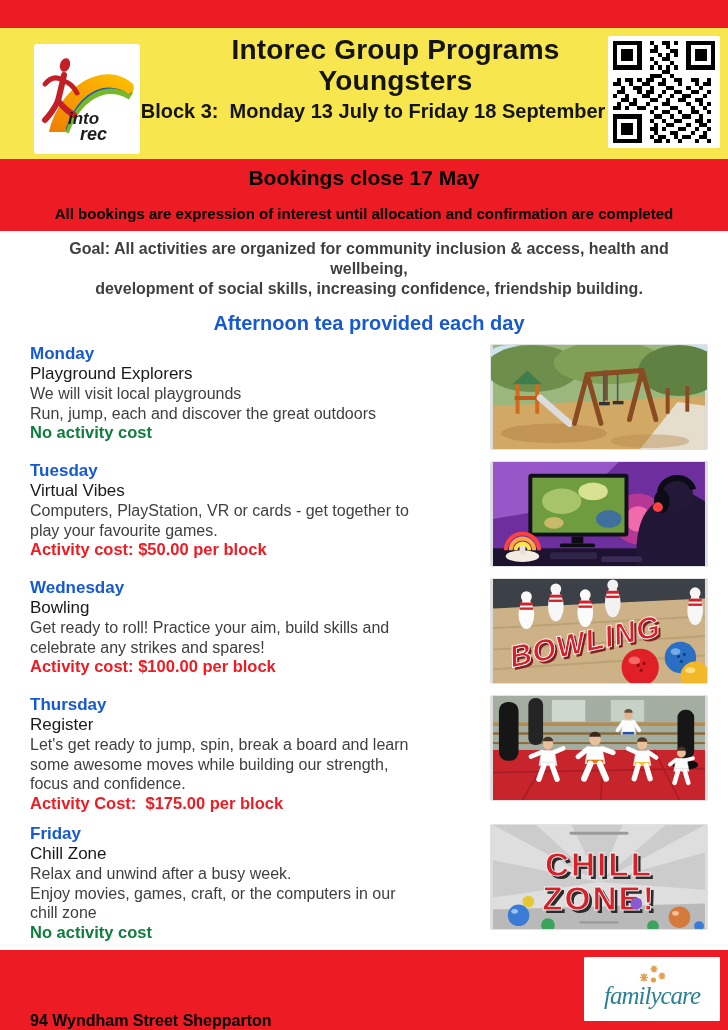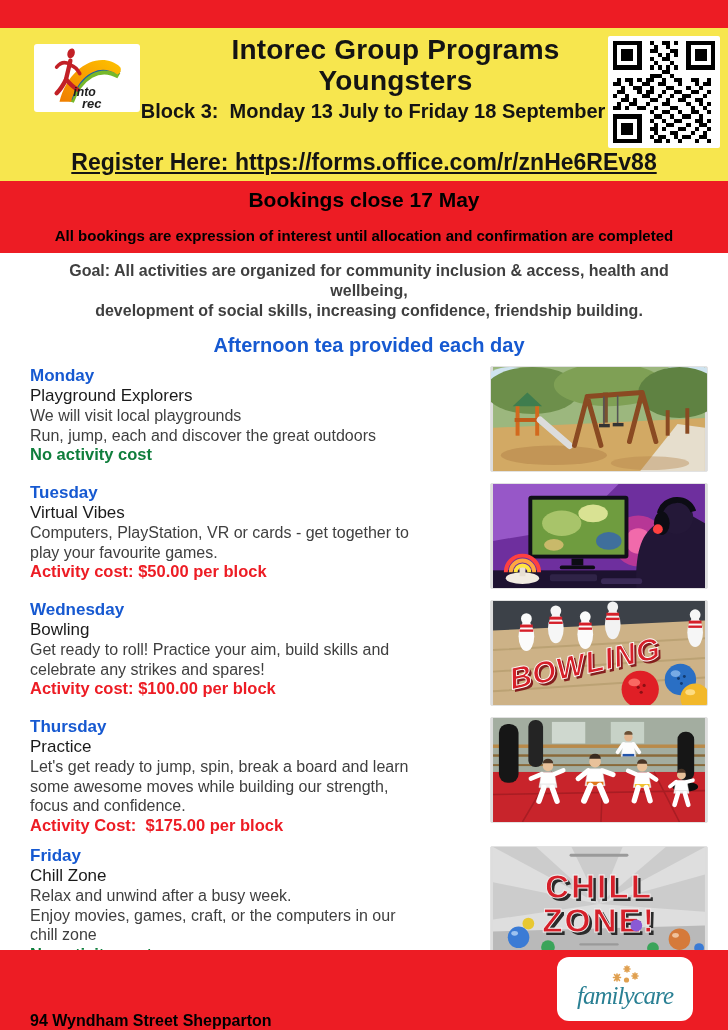--- a/index.html
+++ b/index.html
@@ -6,21 +6,21 @@
   html,body { background:#ffffff; }
   .page {
     width:728px; height:1030px; background:#fff; position:relative; overflow:hidden;
     font-family:"Liberation Sans", sans-serif; color:#3f3f3f; margin:0 auto;
   }
   .top-strip { height:28px; background:#ed1c24; }
 
   
   .yellow-band { background:#f7e64e; padding:5px 6px 5px 6px; }
   .header-grid { display:flex; align-items:flex-start; }
-  .logo-box { width:106px; height:68px; background:#fff; border-radius:3px; margin:11px 0 0 28px; flex-shrink:0; }
+  .logo-box { width:106px; height:110px; background:#fff; border-radius:3px; margin:11px 0 0 28px; flex-shrink:0; }
   .logo-box svg { display:block; width:100%; height:100%; }
   .header-center { flex:1; text-align:center; color:#141414; padding-top:1px; }
   .title-line { font-size:28px; font-weight:bold; line-height:31px; letter-spacing:.2px;padding-left:45px; }
   .block-line, .times-line { font-size:20px; font-weight:bold; line-height:25px; white-space:pre-wrap; }
   .block-line { margin-top:3px; }
   .qr-box { width:112px; height:112px; margin:3px 2px 0 2px; flex-shrink:0; background:#fff; padding:5px; border-radius:2px; }
   .qr-box svg { display:block; width:100%; height:100%; }
   .register-line { display:block; text-align:center; font-size:23px; font-weight:bold; color:#141414;
     text-decoration:underline; margin-top:1px; line-height:27px; cursor:pointer; }
 
@@ -44,21 +44,21 @@
   .cost-free { color:#0f7e3c; }
   .cost-paid { color:#ed1c24; }
   .day-photo { width:218px; height:106px; flex-shrink:0; border:1px solid #e2e2e2; border-radius:2px; overflow:hidden; background:#ddd; }
   .day-photo svg { display:block; width:100%; height:100%; }
 
   .notice { text-align:center; font-weight:bold; color:#111; font-size:17.5px; line-height:22px; margin-top:13px; }
 
   
   .red-footer { position:absolute; left:0; right:0; top:950px; bottom:0; background:#ed1c24; }
   .footer-text { position:absolute; left:30px; top:6px; color:#000; font-weight:bold; font-size:16px; line-height:26px; white-space:pre-wrap; }
-  .fc-logo-box { position:absolute; right:35px; top:7px; width:136px; height:64px; background:#fff; border-radius:12px;
+  .fc-logo-box { position:absolute; right:8px; top:7px; width:136px; height:64px; background:#fff; border-radius:1px;
     display:flex; align-items:center; justify-content:center; }
   .fc-logo-box svg { display:block; width:128px; height:58px; }
 </style>
 </head>
 <body>
 
 <div class="page">
 
   <div class="top-strip"></div>
 
@@ -101,21 +101,20 @@
             <path d="M0,0h7v7h-7z M18,0h7v7h-7z M0,18h7v7h-7z"></path>
             <path d="M1,1h5v5h-5z M19,1h5v5h-5z M1,19h5v5h-5z" fill="#fff"></path>
             <path d="M2,2h3v3h-3z M20,2h3v3h-3z M2,20h3v3h-3z"></path>
             <path d="M9,0h1v1h-1z M12,0h2v1h-2z M15,0h1v1h-1z M10,1h1v1h-1z M13,1h1v1h-1z M9,2h2v1h-2z M14,2h2v1h-2z M11,3h1v1h-1z M13,3h1v1h-1z M15,3h1v1h-1z M9,4h1v1h-1z M12,4h2v1h-2z M10,5h1v1h-1z M14,5h1v1h-1z M9,6h1v1h-1z M11,6h1v1h-1z M13,6h1v1h-1z M15,6h1v1h-1z M12,7h2v1h-2z M9,8h3v1h-3z M14,8h1v1h-1z"></path>
             <path d="M1,9h1v1h-1z M3,9h2v1h-2z M6,9h1v1h-1z M8,9h2v1h-2z M12,9h1v1h-1z M15,9h2v1h-2z M19,9h2v1h-2z M23,9h1v1h-1z M0,10h2v1h-2z M4,10h1v1h-1z M7,10h2v1h-2z M11,10h2v1h-2z M16,10h1v1h-1z M20,10h1v1h-1z M22,10h2v1h-2z M2,11h1v1h-1z M5,11h2v1h-2z M9,11h1v1h-1z M13,11h2v1h-2z M18,11h1v1h-1z M21,11h1v1h-1z M1,12h2v1h-2z M6,12h1v1h-1z M8,12h2v1h-2z M12,12h1v1h-1z M15,12h2v1h-2z M19,12h2v1h-2z M23,12h1v1h-1z M0,13h1v1h-1z M3,13h1v1h-1z M7,13h2v1h-2z M11,13h1v1h-1z M14,13h1v1h-1z M17,13h2v1h-2z M22,13h1v1h-1z M2,14h2v1h-2z M5,14h1v1h-1z M9,14h2v1h-2z M13,14h1v1h-1z M16,14h2v1h-2z M20,14h2v1h-2z M1,15h1v1h-1z M4,15h2v1h-2z M8,15h1v1h-1z M12,15h2v1h-2z M18,15h1v1h-1z M21,15h1v1h-1z M23,15h1v1h-1z M0,16h2v1h-2z M3,16h1v1h-1z M6,16h2v1h-2z M10,16h1v1h-1z M14,16h2v1h-2z M19,16h1v1h-1z M22,16h1v1h-1z"></path>
             <path d="M9,17h1v1h-1z M12,17h2v1h-2z M16,17h1v1h-1z M19,17h2v1h-2z M23,17h1v1h-1z M10,18h2v1h-2z M14,18h1v1h-1z M17,18h2v1h-2z M21,18h1v1h-1z M9,19h1v1h-1z M12,19h1v1h-1z M15,19h2v1h-2z M20,19h2v1h-2z M23,19h1v1h-1z M10,20h1v1h-1z M13,20h2v1h-2z M18,20h1v1h-1z M21,20h2v1h-2z M9,21h2v1h-2z M12,21h1v1h-1z M16,21h2v1h-2z M20,21h1v1h-1z M23,21h1v1h-1z M10,22h1v1h-1z M14,22h2v1h-2z M19,22h1v1h-1z M22,22h1v1h-1z M9,23h1v1h-1z M11,23h2v1h-2z M15,23h1v1h-1z M17,23h2v1h-2z M21,23h2v1h-2z M10,24h2v1h-2z M13,24h1v1h-1z M16,24h1v1h-1z M20,24h1v1h-1z M23,24h1v1h-1z"></path>
           </g>
         </svg>
       </div>
     </div>
-    <a class="register-line" href="#">Register Here: https://forms.office.com/r/znHe6REv88</a>
   </header>
 
   <div class="red-band">
     <div class="bookings-close">Bookings close 17 May</div>
     <div class="bookings-note">All bookings are expression of interest until allocation and confirmation are completed</div>
   </div>
 
   <main>
     <div class="goal">Goal: All activities are organized for community inclusion &amp; access, health and wellbeing,
 development of social skills, increasing confidence, friendship building.</div>
@@ -260,21 +259,21 @@
             <circle cx="192" cy="84" r="1.5" fill="#123c72"></circle>
           <circle cx="206" cy="99" r="15" fill="#f2b82a"></circle>
             <ellipse cx="201" cy="93" rx="5" ry="3" fill="#ffe08a" opacity="0.9"></ellipse>
         </svg>
       </div>
     </section>
 
     <section class="day-row">
       <div class="day-text">
         <div class="day-name">Thursday</div>
-        <div class="program-name">Practice</div>
+        <div class="program-name">Register</div>
         <div class="day-desc">Let's get ready to jump, spin, break a board and learn
 some awesome moves while building our strength,
 focus and confidence.</div>
         <div class="day-cost cost-paid">Activity Cost:  $175.00 per block</div>
       </div>
       <div class="day-photo">
         <svg viewBox="0 0 216 106">
           <rect width="216" height="106" fill="#a3ada0"></rect>
           <rect x="60" y="4" width="34" height="22" fill="#cfd8cf"></rect>
             <rect x="120" y="4" width="34" height="22" fill="#c7d2c7"></rect>

